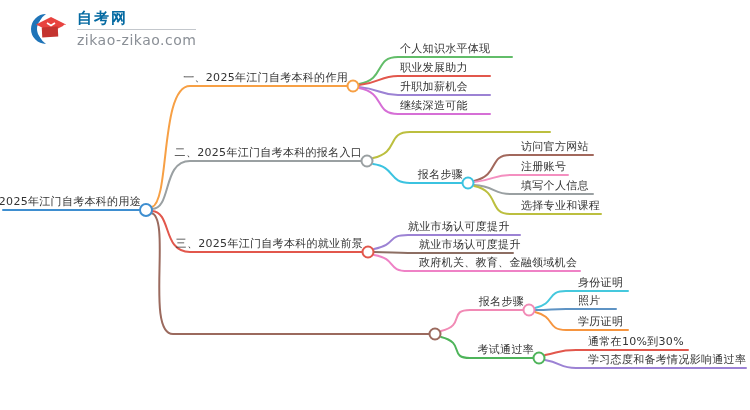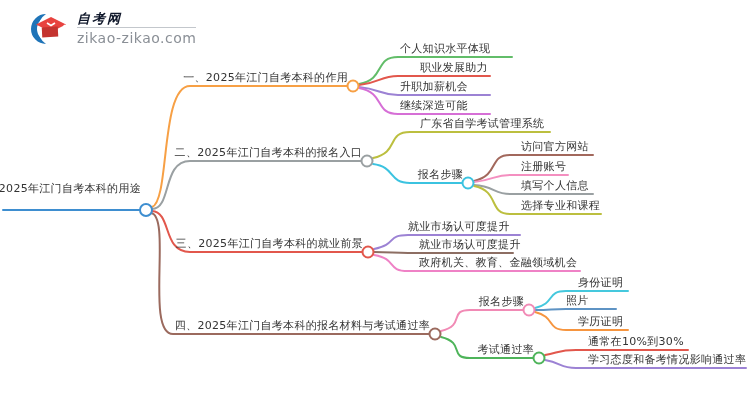--- a/index.html
+++ b/index.html
@@ -19,22 +19,22 @@
     white-space:nowrap;
     letter-spacing:.3px;
     cursor:default;
   }
   .logo{
     position:absolute;left:28px;top:10px;
     display:flex;align-items:center;gap:7px;
   }
   .logo-text{display:flex;flex-direction:column;}
   .logo-title{
-    font-size:13px;font-weight:bold;color:#0f172a;
-    letter-spacing:2px;line-height:1.15;font-style:italic;
+    font-size:15px;font-weight:bold;color:#0369a1;
+    letter-spacing:2px;line-height:1.15;
   }
   .logo-domain{
     font-size:14px;color:#8a8f96;letter-spacing:.5px;
     border-top:1px solid #c3c7cc;padding-top:2px;margin-top:1px;
   }
 </style>
 </head>
 <body>
 
 <div id="canvas">
@@ -89,43 +89,41 @@
       <polygon points="14,17 30,17 30,27 14,27" transform="rotate(-3 22 22)" fill="#c43430"></polygon>
       <polyline points="19,13 23,15.5 27,13" stroke="#ffffff" stroke-width="1.6" fill="none"></polyline>
       <path d="M36,15 q2,3 0,6" stroke="#ffffff" stroke-width="1.6" fill="none"></path>
     </svg>
     <div class="logo-text">
       <span class="logo-title">自考网</span>
       <span class="logo-domain">zikao-zikao.com</span>
     </div>
   </div>
 
-  <div class="node" style="right:609px;bottom:214px;">2025年江门自考本科的用途</div>
+  <div class="node" style="right:609px;bottom:201px;">2025年江门自考本科的用途</div>
 
   <div class="node" style="right:402px;bottom:325px;">一、2025年江门自考本科的作用</div>
   <div class="node" style="left:400px;bottom:354px;">个人知识水平体现</div>
-  <div class="node" style="left:400px;bottom:335px;margin-left:20px;">职业发展助力</div>
+  <div class="node" style="left:400px;bottom:335px;">职业发展助力</div>
   <div class="node" style="left:400px;bottom:316px;text-align:center;">升职加薪机会</div>
   <div class="node" style="left:400px;bottom:297px;">继续深造可能</div>
 
   <div class="node" style="right:388px;bottom:250px;">二、2025年江门自考本科的报名入口</div>
-  <div class="node" style="left:420px;bottom:279px;">广东省自学考试管理系统</div>
   <div class="node" style="right:287px;bottom:228px;">报名步骤</div>
   <div class="node" style="left:521px;bottom:256px;">访问官方网站</div>
   <div class="node" style="left:521px;bottom:236px;">注册账号</div>
   <div class="node" style="left:521px;bottom:217px;">填写个人信息</div>
   <div class="node" style="left:521px;bottom:197px;">选择专业和课程</div>
 
   <div class="node" style="right:387px;bottom:159px;">三、2025年江门自考本科的就业前景</div>
   <div class="node" style="left:408px;bottom:176px;">就业市场认可度提升</div>
   <div class="node" style="left:419px;bottom:158px;">就业市场认可度提升</div>
   <div class="node" style="left:419px;bottom:140px;">政府机关、教育、金融领域机会</div>
 
-  <div class="node" style="right:320px;bottom:77px;">四、2025年江门自考本科的报名材料与考试通过率</div>
   <div class="node" style="right:226px;bottom:101px;">报名步骤</div>
   <div class="node" style="left:578px;bottom:120px;">身份证明</div>
-  <div class="node" style="left:566px;bottom:102px;">照片</div>
+  <div class="node" style="left:578px;bottom:102px;">照片</div>
   <div class="node" style="left:578px;bottom:81px;">学历证明</div>
   <div class="node" style="right:216px;bottom:53px;">考试通过率</div>
   <div class="node" style="left:588px;bottom:61px;">通常在10%到30%</div>
   <div class="node" style="left:588px;bottom:43px;">学习态度和备考情况影响通过率</div>
 
 </div>
 
 </body></html>

